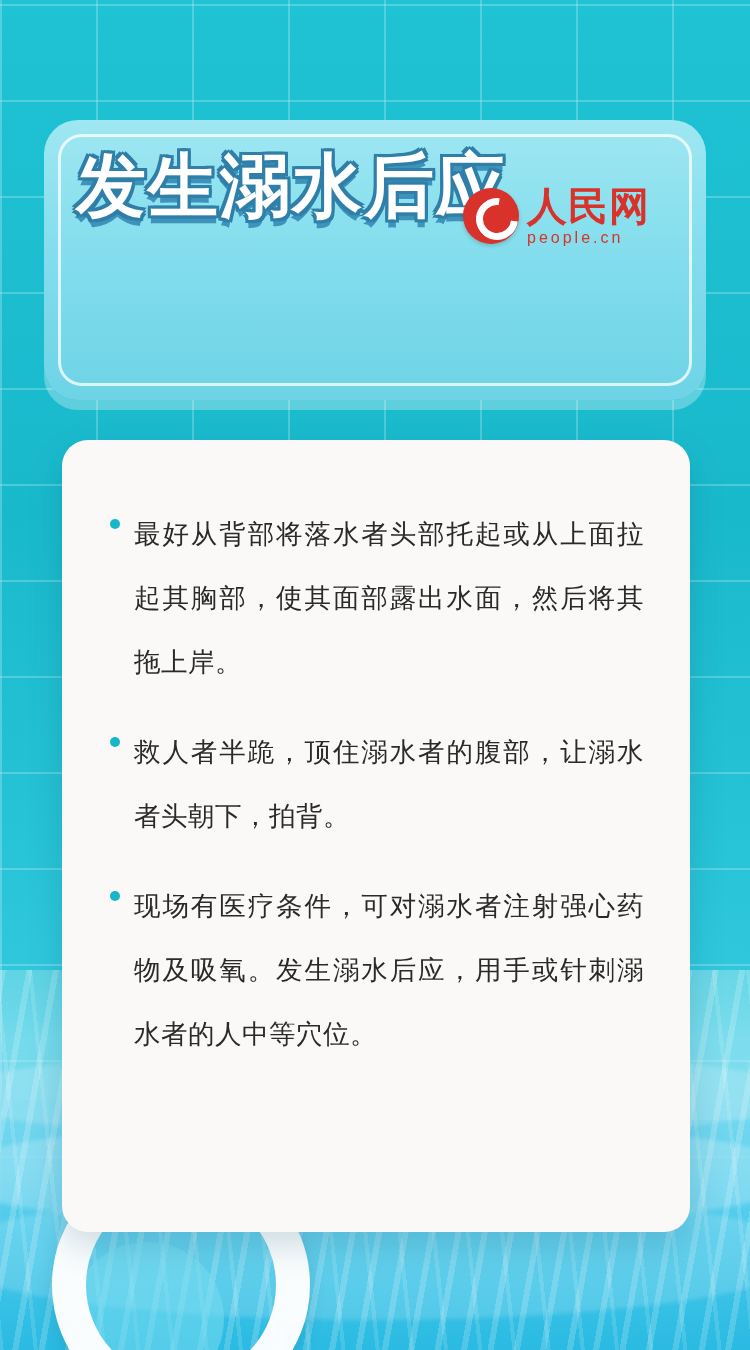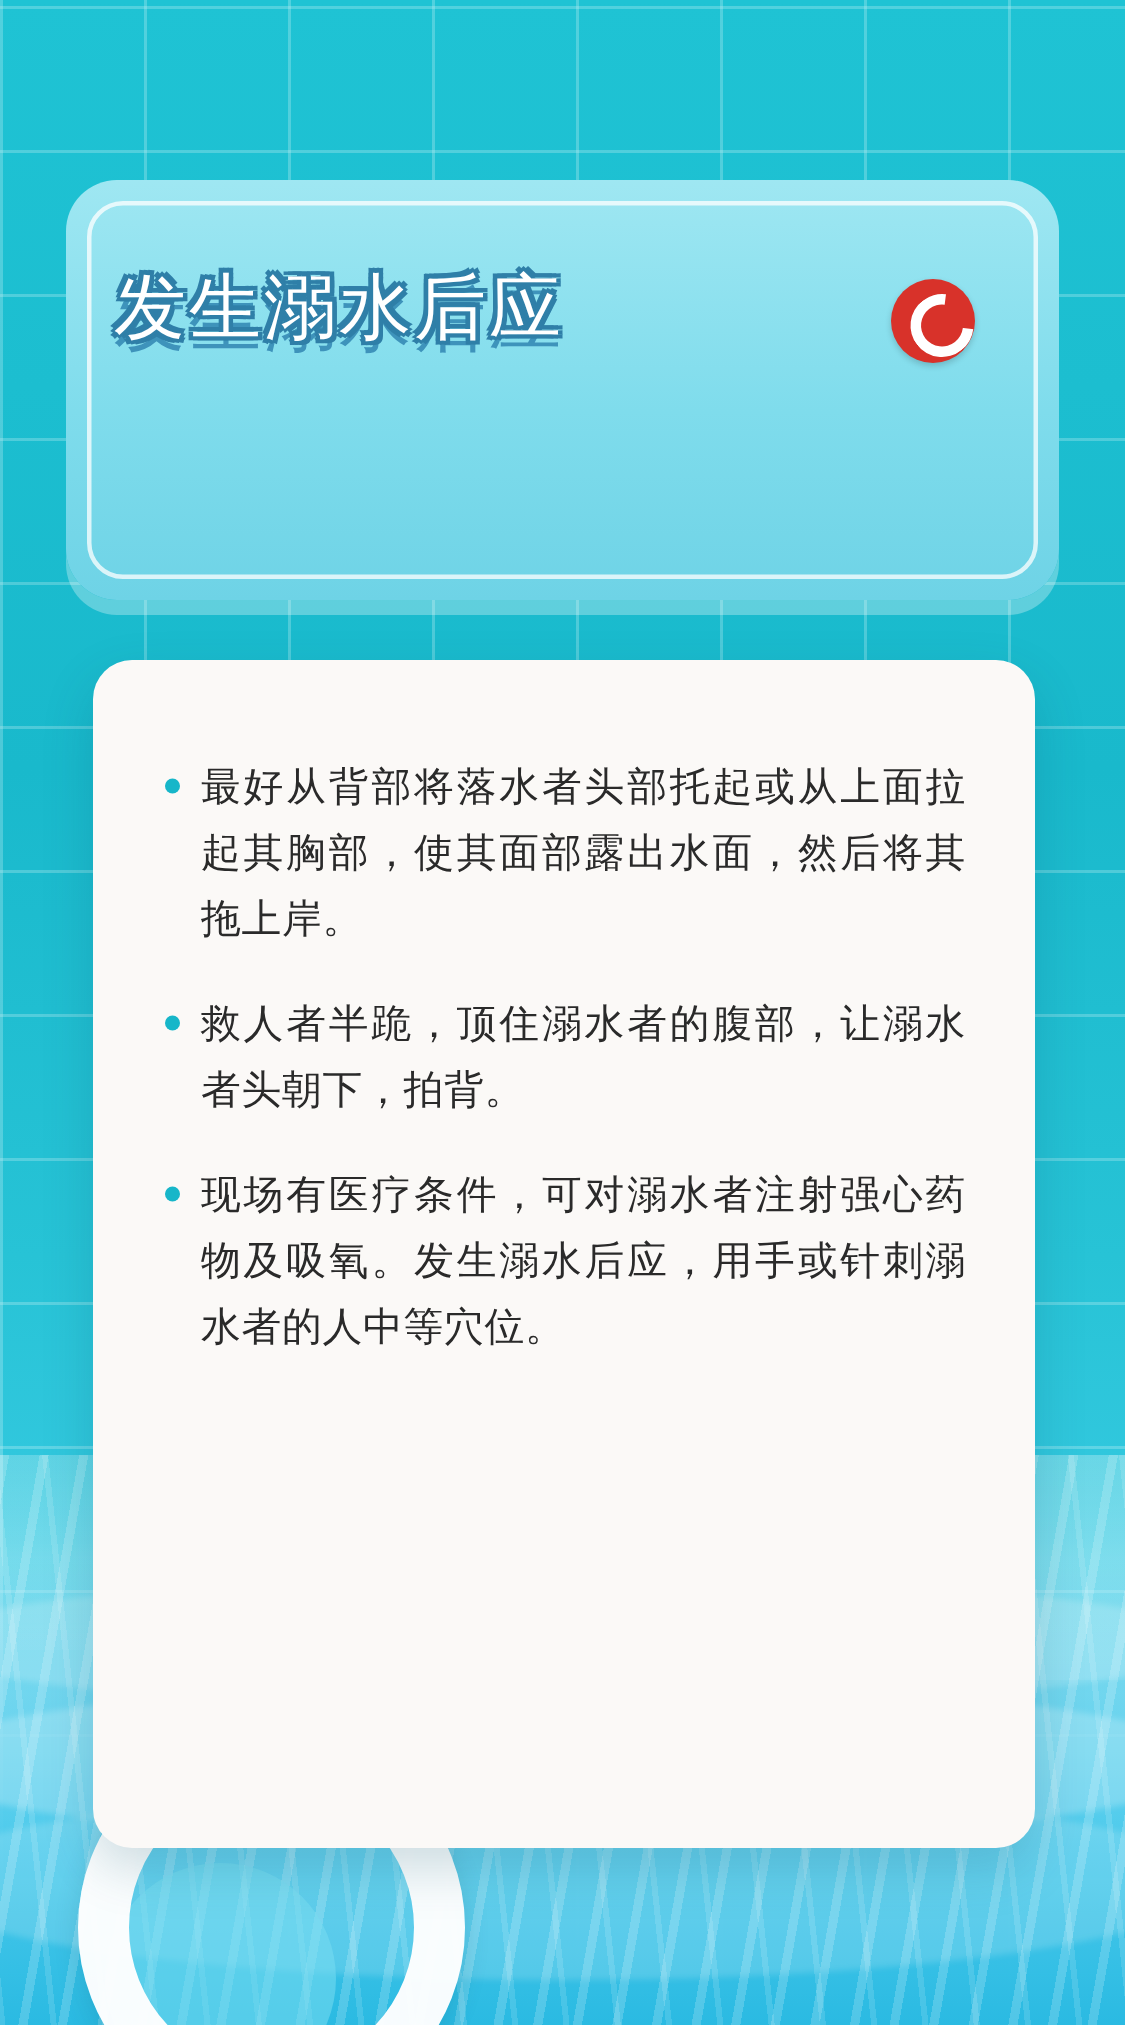--- a/index.html
+++ b/index.html
@@ -128,25 +128,25 @@
   .title-inner {
     position: absolute;
     inset: 14px;
     border-radius: 24px;
     overflow: hidden;
   }
 
   .title-text {
     position: absolute;
     left: 18px;
-    top: 28px;
+    top: 9px;
     width: 618px;
-    font-size: 48px;
+    font-size: 70px;
     line-height: 86px;
-    font-weight: normal;
+    font-weight: bold;
     letter-spacing: 2px;
     color: #ffffff;
     text-shadow:
       -3px 0 0 #2f7fa8, 3px 0 0 #2f7fa8, 0 -3px 0 #2f7fa8, 0 3px 0 #2f7fa8,
       -3px -3px 0 #2f7fa8, 3px -3px 0 #2f7fa8, -3px 3px 0 #2f7fa8, 3px 3px 0 #2f7fa8,
       0 8px 0 #3e93bb;
     font-family: "DejaVu Sans", "Liberation Sans", sans-serif;
   }
   .title-line { display: block; white-space: nowrap; }
 
@@ -214,21 +214,21 @@
   ul.tips {
     list-style: none;
     margin: 0;
     padding: 62px 46px 0 40px;
   }
   ul.tips li {
     position: relative;
     padding-left: 32px;
     margin-bottom: 26px;
     font-size: 26.5px;
-    line-height: 44px;
+    line-height: 64px;
     color: #2a2a2a;
     font-family: Liberation Sans, sans-serif;
     letter-spacing: 0.5px;
     text-align: justify;
   }
   ul.tips li::before {
     content: "";
     position: absolute;
     left: 8px;
     top: 17px;
@@ -255,20 +255,24 @@
   <div class="buoy-inner"></div>
   <div class="buoy"></div>
 
   <div class="title-card">
     <div class="title-inner">
       <div class="title-text">
         <span class="title-line">发生溺水后应</span>
       </div>
       <div class="logo">
         <div class="logo-mark"></div>
+        <div class="logo-txt">
+          <span class="logo-cn">人民网</span>
+          <span class="logo-en">people.cn</span>
+        </div>
       </div>
     </div>
   </div>
 
   <div class="content-card">
     <ul class="tips">
       <li>最好从背部将落水者头部托起或从上面拉起其胸部，使其面部露出水面，然后将其拖上岸。</li>
       <li>救人者半跪，顶住溺水者的腹部，让溺水者头朝下，拍背。</li>
       <li>现场有医疗条件，可对溺水者注射强心药物及吸氧。发生溺水后应，用手或针刺溺水者的人中等穴位。</li>
     </ul>

